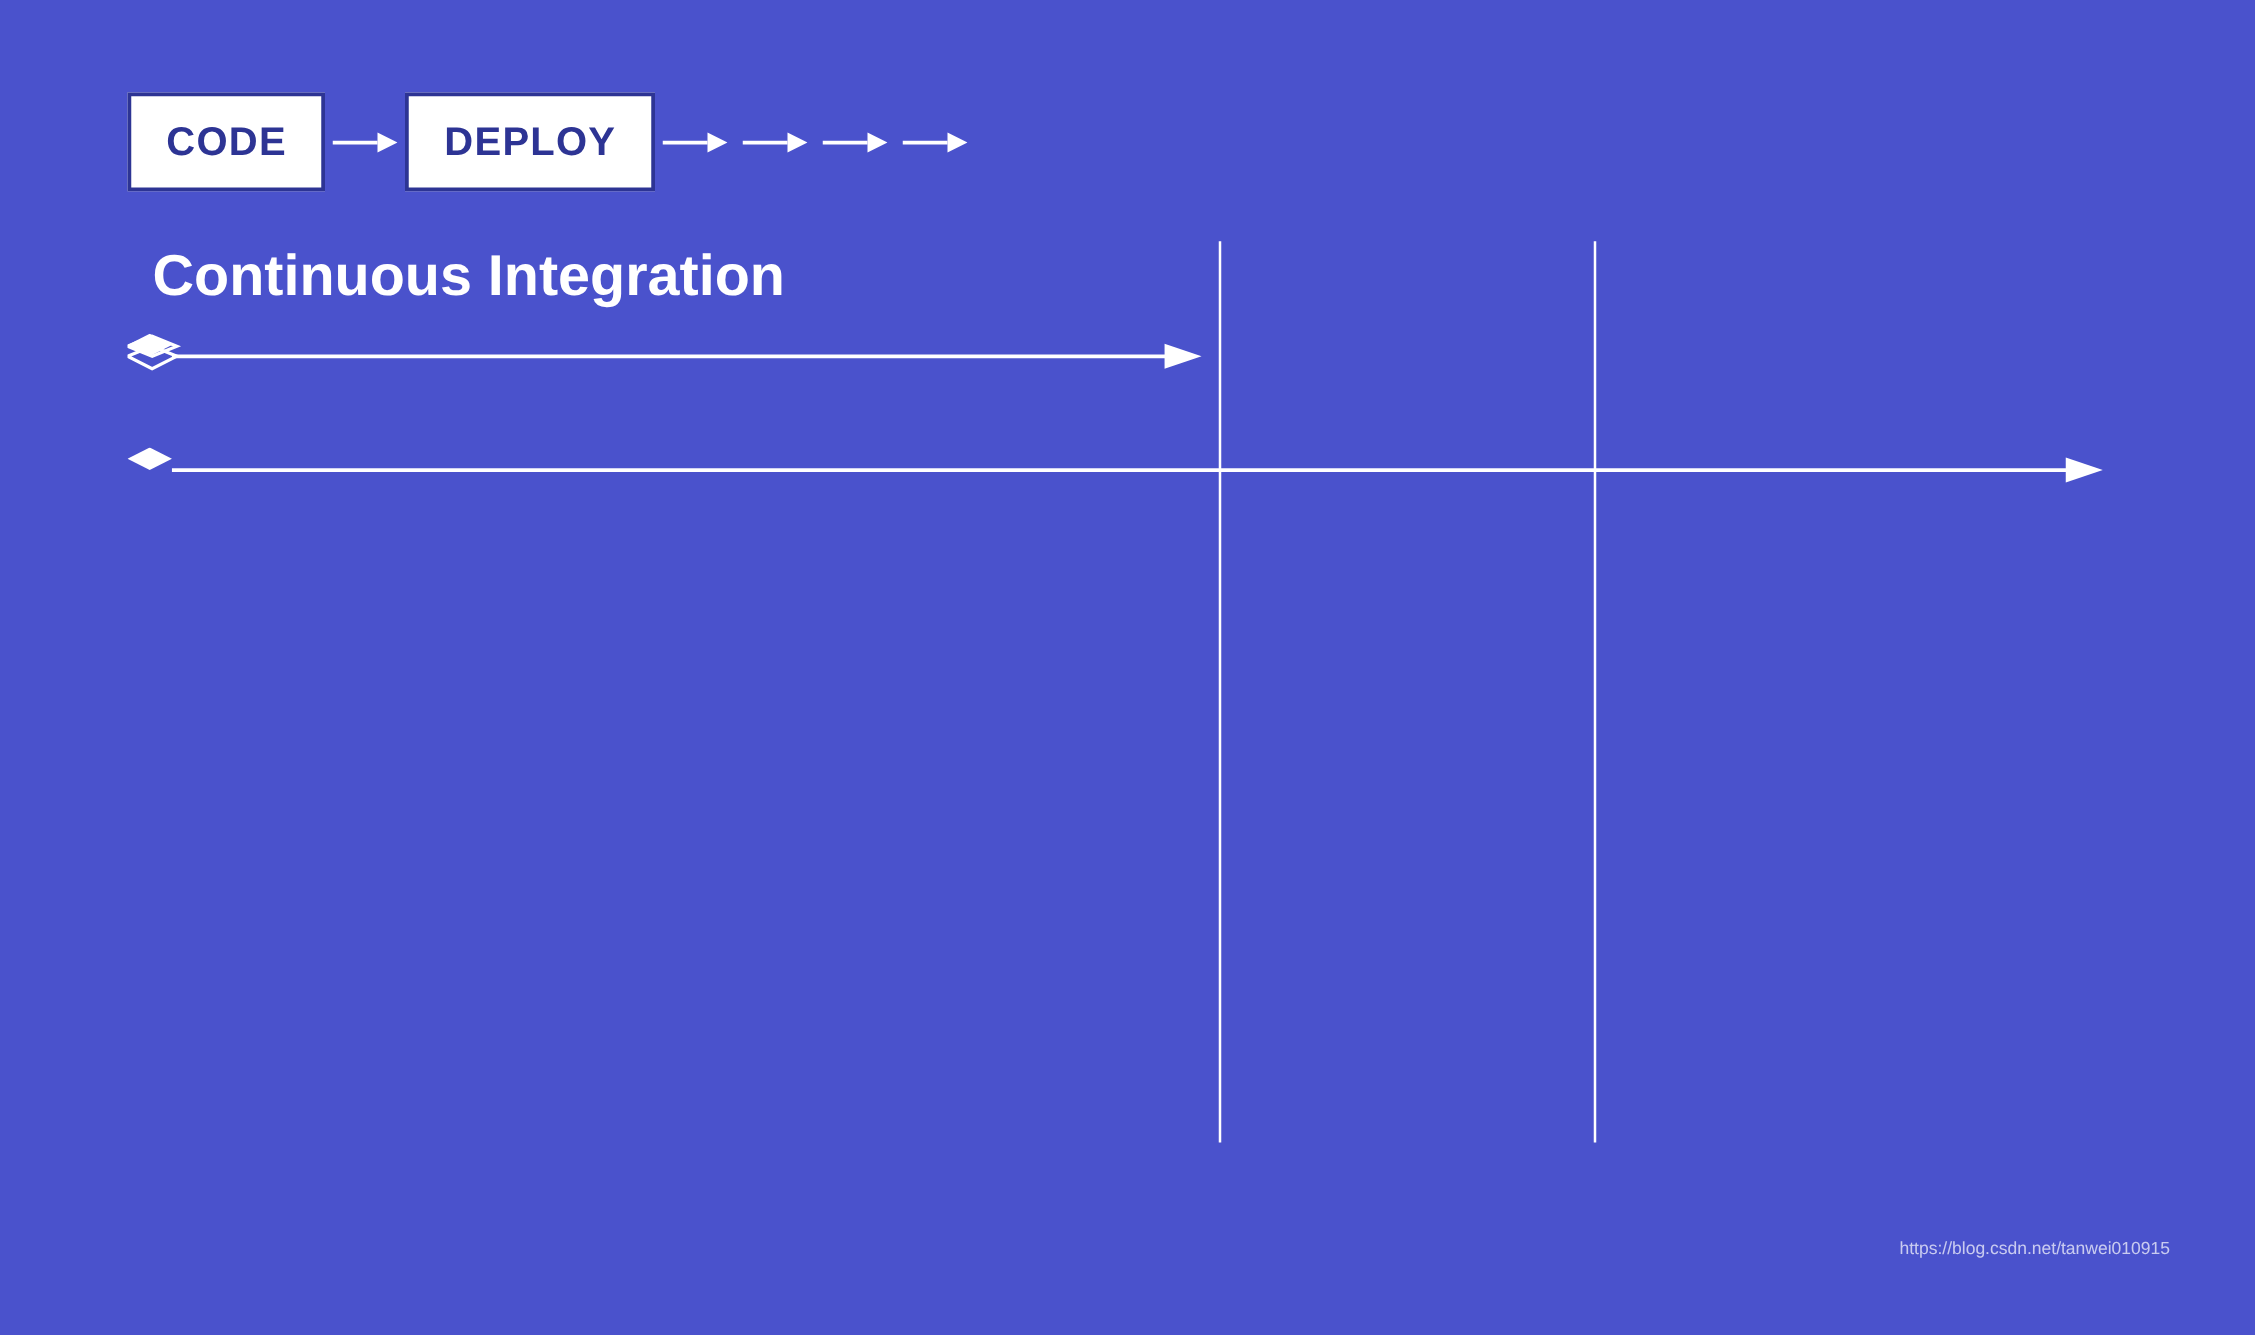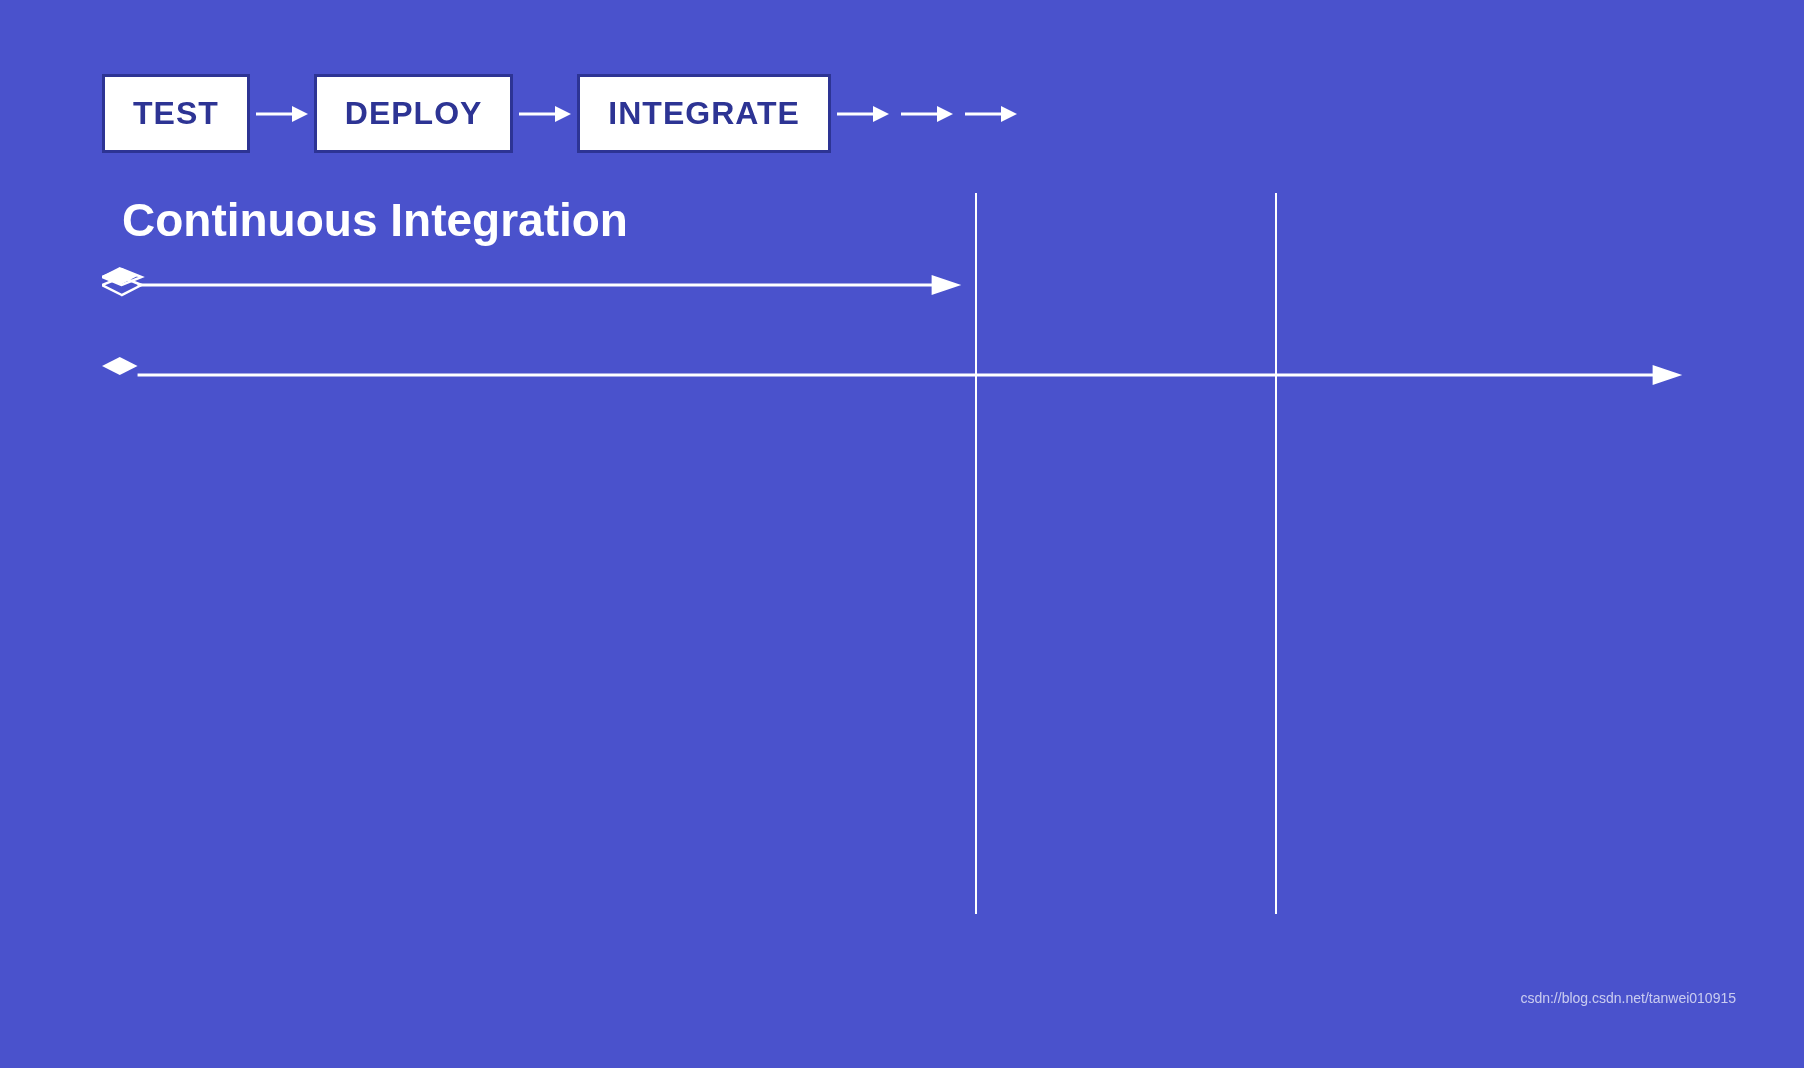--- a/index.html
+++ b/index.html
@@ -94,39 +94,38 @@
       font-size: 14px;
     }
   </style>
 </head>
 <body>
 
 <div class="diagram-container">
 
   <div class="pipeline-row">
 
-    <div class="pipeline-step">TEST</div>
+    <div class="pipeline-step">CODE</div>
 
     <div class="arrow-connector">
       <svg viewBox="0 0 52 28" fill="none" xmlns="http://www.w3.org/2000/svg">
         <line x1="0" y1="14" x2="36" y2="14" stroke="white" stroke-width="3"></line>
         <polygon points="36,6 52,14 36,22" fill="white"></polygon>
       </svg>
     </div>
 
     <div class="pipeline-step">DEPLOY</div>
 
     <div class="arrow-connector">
       <svg viewBox="0 0 52 28" fill="none" xmlns="http://www.w3.org/2000/svg">
         <line x1="0" y1="14" x2="36" y2="14" stroke="white" stroke-width="3"></line>
         <polygon points="36,6 52,14 36,22" fill="white"></polygon>
       </svg>
     </div>
 
-    <div class="pipeline-step">INTEGRATE</div>
 
     <div class="arrow-connector">
       <svg viewBox="0 0 52 28" fill="none" xmlns="http://www.w3.org/2000/svg">
         <line x1="0" y1="14" x2="36" y2="14" stroke="white" stroke-width="3"></line>
         <polygon points="36,6 52,14 36,22" fill="white"></polygon>
       </svg>
     </div>
 
 
     <div class="arrow-connector">
@@ -170,15 +169,15 @@
     <div class="section-block">
       <svg width="100%" height="36" viewBox="0 0 1620 36" preserveAspectRatio="none">
         <polygon points="18,18 0,9 18,0 36,9" fill="white"></polygon>
         <line x1="36" y1="18" x2="1590" y2="18" stroke="white" stroke-width="3"></line>
         <polygon points="1570,8 1600,18 1570,28" fill="white"></polygon>
       </svg>
     </div>
 
   </div>
 
-  <div class="watermark">csdn://blog.csdn.net/tanwei010915</div>
+  <div class="watermark">https://blog.csdn.net/tanwei010915</div>
 
 </div>
 
 </body></html>

